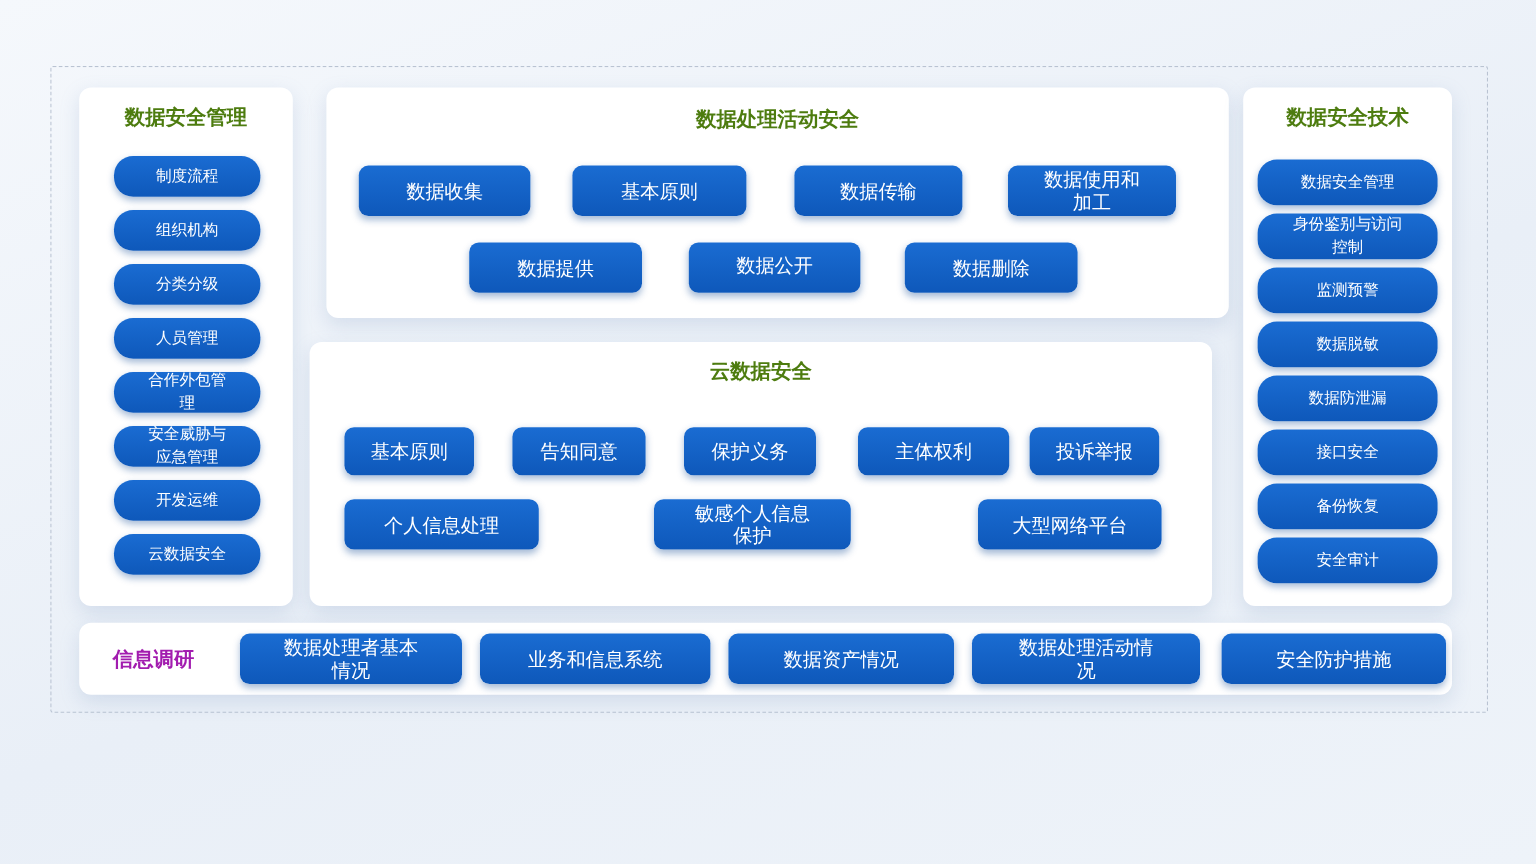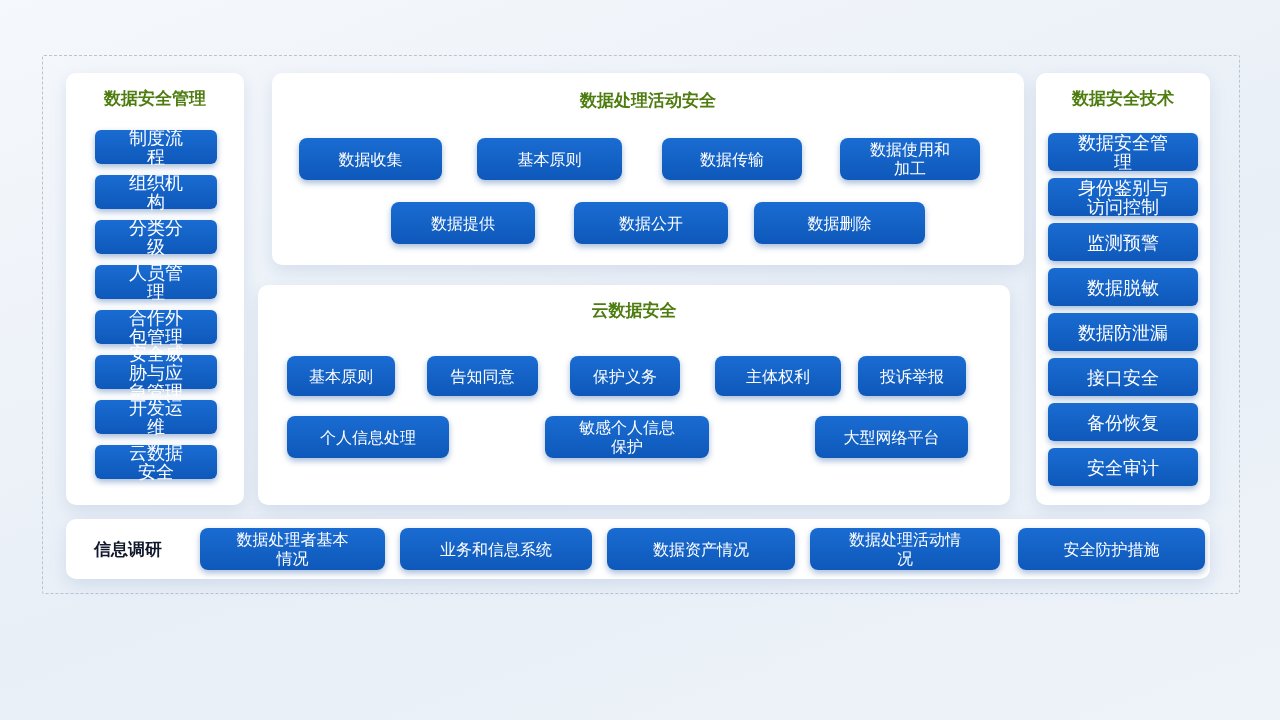--- a/index.html
+++ b/index.html
@@ -17,30 +17,30 @@
     box-shadow:0 6px 16px rgba(125,150,190,0.22);
   }
   .ptitle{
     position:absolute;left:0;right:0;text-align:center;
     font-weight:bold;color:#4d7c0f;font-size:17px;line-height:22px;
   }
   .btn{
     position:absolute;display:flex;align-items:center;justify-content:center;
     text-align:center;color:#ffffff;
     background:linear-gradient(180deg,#1a6cd2 0%,#0e58ba 100%);
-    border-radius:6px;box-shadow:0 3px 6px rgba(21,75,150,0.38);
-    font-size:18px;line-height:19px;box-sizing:border-box;padding:0 8px;
+    border-radius:16px;box-shadow:0 3px 6px rgba(21,75,150,0.38);
+    font-size:13px;line-height:19px;box-sizing:border-box;padding:0 8px;
     cursor:default;
   }
   .btn.sm{padding:0 26px;}
   .btn.sm2{padding:0 25px;}
   .btn.lg{font-size:16px;border-radius:8px;}
   .survey-label{
     position:absolute;left:28px;top:0;height:60px;display:flex;align-items:center;
-    color:#0f172a;font-weight:bold;font-size:17px;
+    color:#a21caf;font-weight:bold;font-size:17px;
   }
 </style>
 </head>
 <body>
 
 <div class="canvas">
   <div class="frame"></div>
 
   <div class="panel" style="left:66px;top:73px;width:178px;height:432px;">
     <div class="ptitle" style="top:14px;">数据安全管理</div>
@@ -54,22 +54,22 @@
     <div class="btn sm" style="left:29px;top:372px;width:122px;height:34px;">云数据安全</div>
   </div>
 
   <div class="panel" style="left:272px;top:73px;width:752px;height:192px;">
     <div class="ptitle" style="top:16px;">数据处理活动安全</div>
     <div class="btn lg" style="left:27px;top:65px;width:143px;height:42px;">数据收集</div>
     <div class="btn lg" style="left:205px;top:65px;width:145px;height:42px;">基本原则</div>
     <div class="btn lg" style="left:390px;top:65px;width:140px;height:42px;">数据传输</div>
     <div class="btn lg" style="left:568px;top:65px;width:140px;height:42px;padding:0 24px;">数据使用和加工</div>
     <div class="btn lg" style="left:119px;top:129px;width:144px;height:42px;">数据提供</div>
-    <div class="btn lg" style="left:302px;top:129px;width:154px;height:42px;">数据公开</div>
-    <div class="btn lg" style="left:482px;top:129px;width:171px;height:42px;">数据删除</div>
+    <div class="btn lg" style="left:302px;top:129px;width:143px;height:42px;font-family:Liberation Mono, monospace;">数据公开</div>
+    <div class="btn lg" style="left:482px;top:129px;width:144px;height:42px;">数据删除</div>
   </div>
 
   <div class="panel" style="left:258px;top:285px;width:752px;height:220px;">
     <div class="ptitle" style="top:14px;">云数据安全</div>
     <div class="btn lg" style="left:29px;top:71px;width:108px;height:40px;">基本原则</div>
     <div class="btn lg" style="left:169px;top:71px;width:111px;height:40px;">告知同意</div>
     <div class="btn lg" style="left:312px;top:71px;width:110px;height:40px;">保护义务</div>
     <div class="btn lg" style="left:457px;top:71px;width:126px;height:40px;">主体权利</div>
     <div class="btn lg" style="left:600px;top:71px;width:108px;height:40px;">投诉举报</div>
     <div class="btn lg" style="left:29px;top:131px;width:162px;height:42px;">个人信息处理</div>

